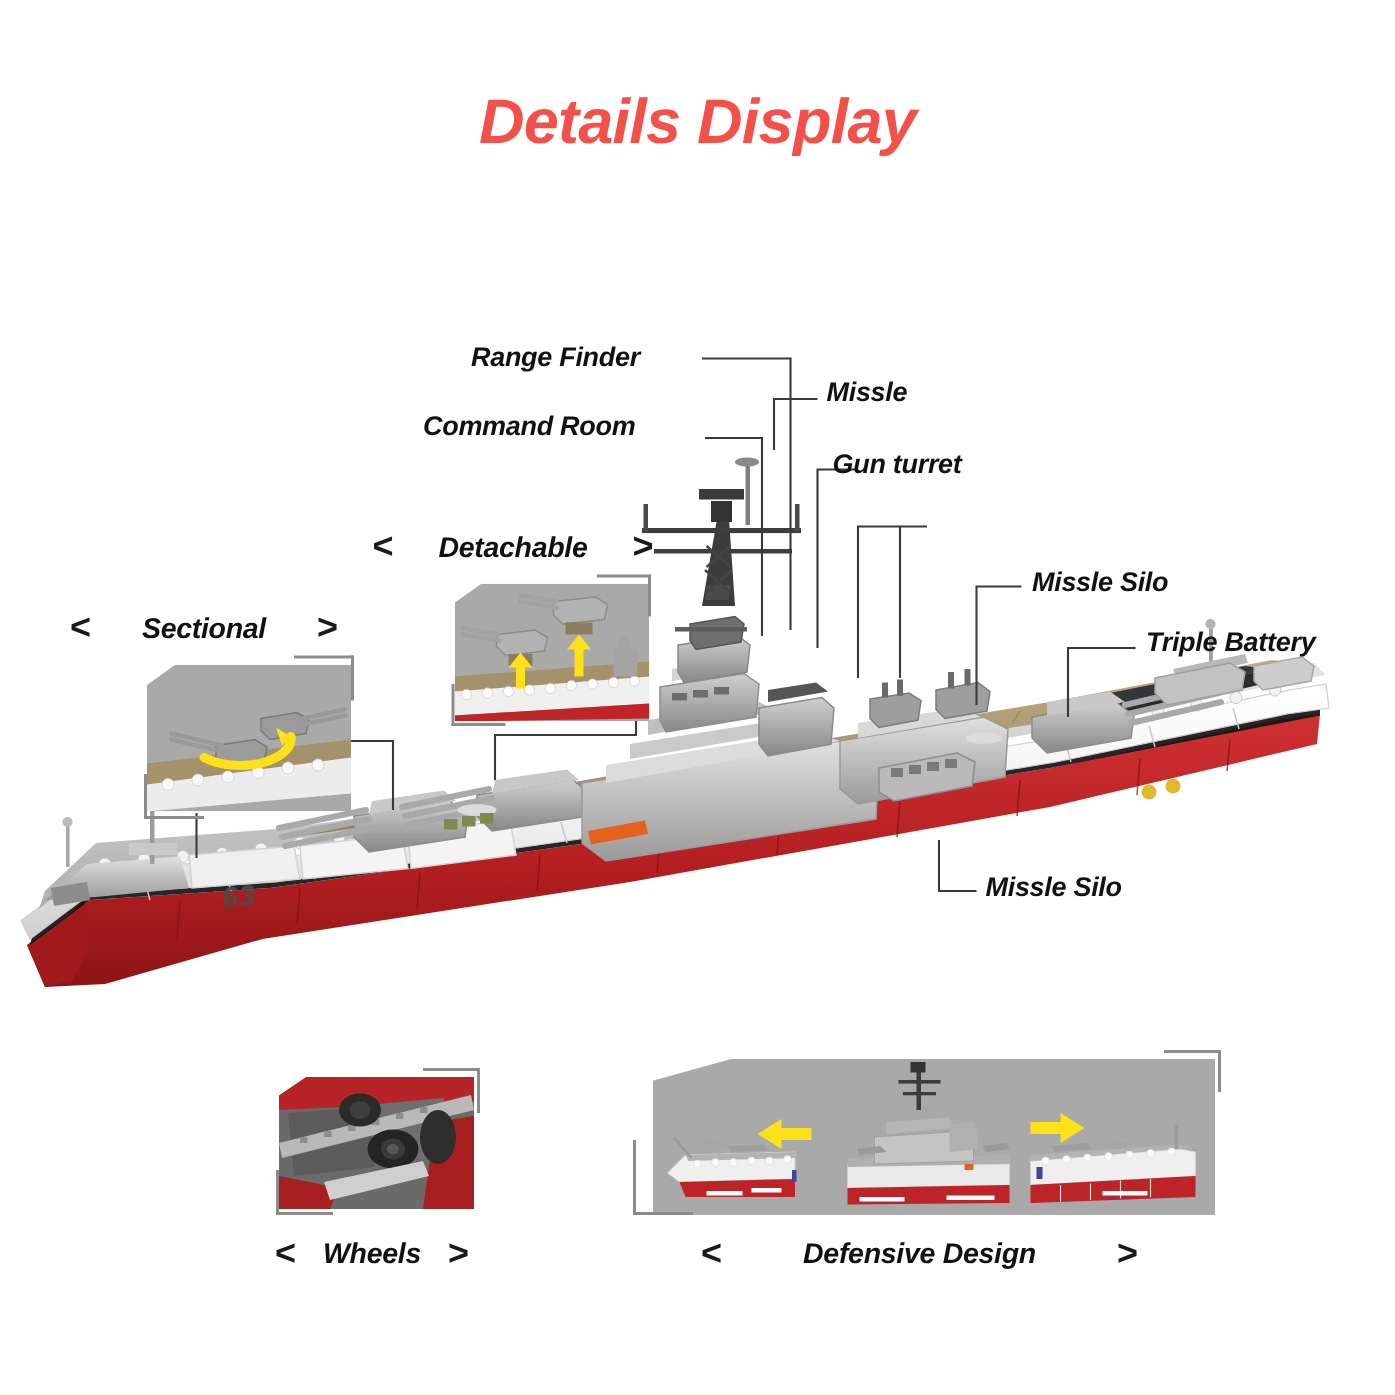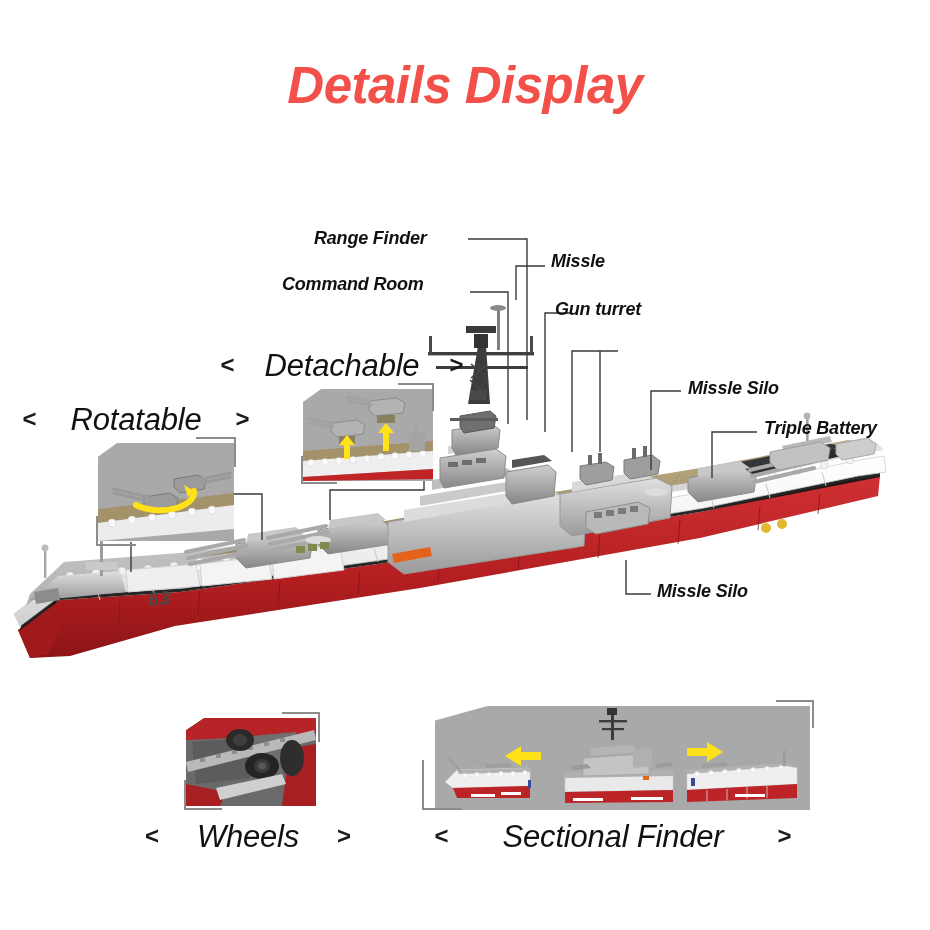--- a/index.html
+++ b/index.html
@@ -7,21 +7,21 @@
     width:930px;height:930px;position:relative;overflow:hidden;
     font-family:"Liberation Sans","DejaVu Sans",sans-serif;
     background:#ffffff;
   }
   .stage{position:absolute;inset:0;}
 
   
   #title{
     position:absolute;left:0;right:0;top:60px;
     text-align:center;
-    font-size:51px;line-height:1;
+    font-size:42px;line-height:1;
     font-weight:bold;font-style:italic;
     letter-spacing:-0.5px;
     color:#f3504a;
     white-space:nowrap;
   }
 
   
   .lbl{
     position:absolute;
     font-weight:bold;font-style:italic;
@@ -37,22 +37,22 @@
     position:absolute;
     display:flex;align-items:center;justify-content:center;
     gap:0px;white-space:nowrap;
   }
   .cap .chev{
     font-size:24px;font-weight:bold;color:#1a1a1a;
     font-family:"Liberation Sans",sans-serif;
     line-height:1;
   }
   .cap .captxt{
-    font-weight:normal;font-style:italic;color:#111;
-    font-size:31px;line-height:1;letter-spacing:-0.2px;
+    font-weight:bold;font-style:italic;color:#111;
+    font-size:19px;line-height:1;letter-spacing:-0.2px;
   }
 
   
   .panel{position:absolute;overflow:hidden;}
   .panel .plate{
     position:absolute;inset:0;
     background:#a9a9a9;
   }
   
   .clipTL{clip-path:polygon(14% 0,100% 0,100% 100%,0 100%,0 14%);}
@@ -424,21 +424,21 @@
       <path d="M 38 62 A 34 18 0 0 0 96 48" fill="none" stroke="#ffe11a" stroke-width="6" stroke-linecap="round"></path>
       <path d="M 96 48 L 86 42 L 90 54 Z" fill="#ffe11a"></path>
     </svg>
   </div>
 
   <div class="bracket br-tr" style="left:196px;top:437px;width:38px;height:28px;"></div>
   <div class="bracket br-bl" style="left:96px;top:516px;width:38px;height:28px;"></div>
 
   <div class="cap" style="left:20px;top:404px;width:232px;height:30px;">
     <span class="chev">&lt;</span>
-    <span class="captxt" style="margin:0 34px;">Rotatable</span>
+    <span class="captxt" style="margin:0 34px;">Sectional</span>
     <span class="chev">&gt;</span>
   </div>
 
   <div class="panel clipTL" style="left:303px;top:389px;width:130px;height:92px;">
     <div class="plate"></div>
     <svg width="130" height="92" viewBox="0 0 130 92" style="position:absolute;left:0;top:0;">
 
       <path d="M 0 62 L 130 52 L 130 62 L 0 72 Z" fill="#a3926a"></path>
       <path d="M 0 72 L 130 62 L 130 80 L 0 88 Z" fill="#efefef"></path>
       <path d="M 0 88 L 130 80 L 130 90 L 0 92 Z" fill="#c02427"></path>
@@ -523,21 +523,21 @@
       </g>
 
       <path d="M 30 70 L 96 56 L 100 66 L 34 82 Z" fill="#cfcfcf"></path>
     </svg>
   </div>
   <div class="bracket br-tr" style="left:282px;top:712px;width:36px;height:28px;"></div>
   <div class="bracket br-bl" style="left:184px;top:780px;width:36px;height:28px;"></div>
 
   <div class="cap" style="left:140px;top:820px;width:216px;height:32px;">
     <span class="chev">&lt;</span>
-    <span class="captxt" style="margin:0 38px;">Wheels</span>
+    <span class="captxt" style="margin:0 18px;">Wheels</span>
     <span class="chev">&gt;</span>
   </div>
 
   <div class="panel clipTL" style="left:435px;top:706px;width:375px;height:104px;">
     <div class="plate"></div>
     <svg width="375" height="104" viewBox="0 0 375 104" style="position:absolute;left:0;top:0;">
 
       <g>
         <path d="M 10 76 L 22 64 L 95 62 L 95 80 L 18 82 Z" fill="#efefef" stroke="#d2d2d2" stroke-width="0.6"></path>
         <path d="M 18 82 L 95 80 L 95 92 L 22 92 Z" fill="#bc2427"></path>
@@ -613,17 +613,17 @@
         <path d="M 106 46 L 86 46 L 86 40 L 70 50 L 86 60 L 86 54 L 106 54 Z"></path>
         <path d="M 252 42 L 272 42 L 272 36 L 288 46 L 272 56 L 272 50 L 252 50 Z"></path>
       </g>
     </svg>
   </div>
   <div class="bracket br-tr" style="left:776px;top:700px;width:36px;height:26px;"></div>
   <div class="bracket br-bl" style="left:422px;top:760px;width:38px;height:48px;"></div>
 
   <div class="cap" style="left:420px;top:820px;width:386px;height:32px;">
     <span class="chev">&lt;</span>
-    <span class="captxt" style="margin:0 54px;">Sectional Finder</span>
+    <span class="captxt" style="margin:0 54px;">Defensive Design</span>
     <span class="chev">&gt;</span>
   </div>
 
 </div>
 
 </body></html>

